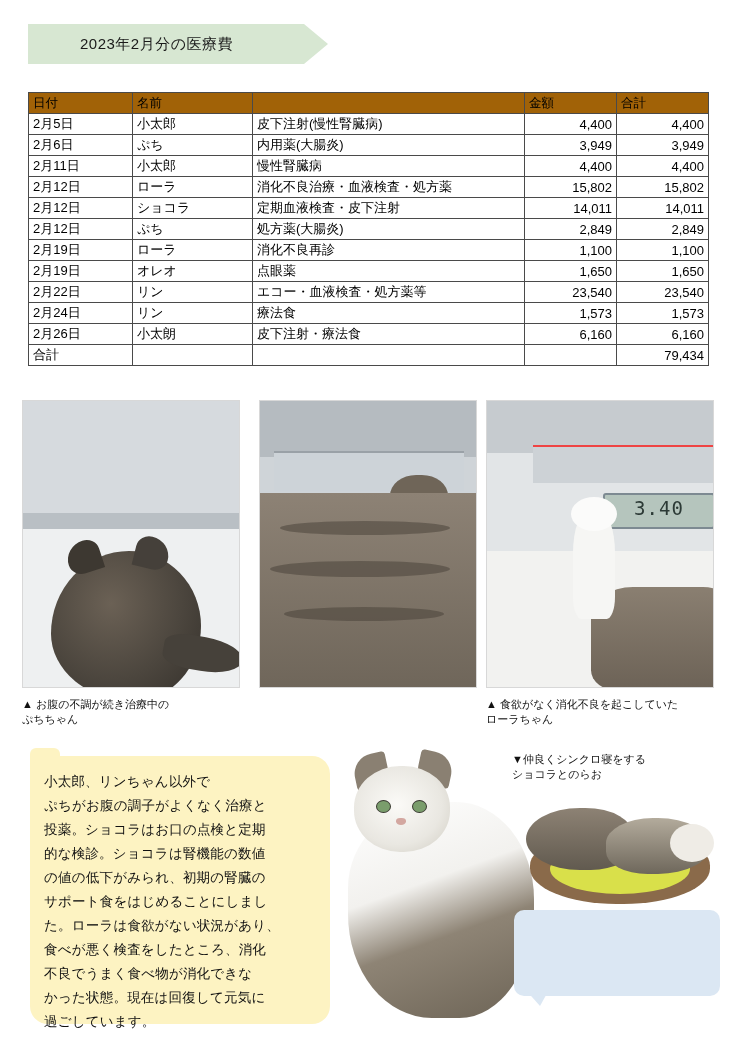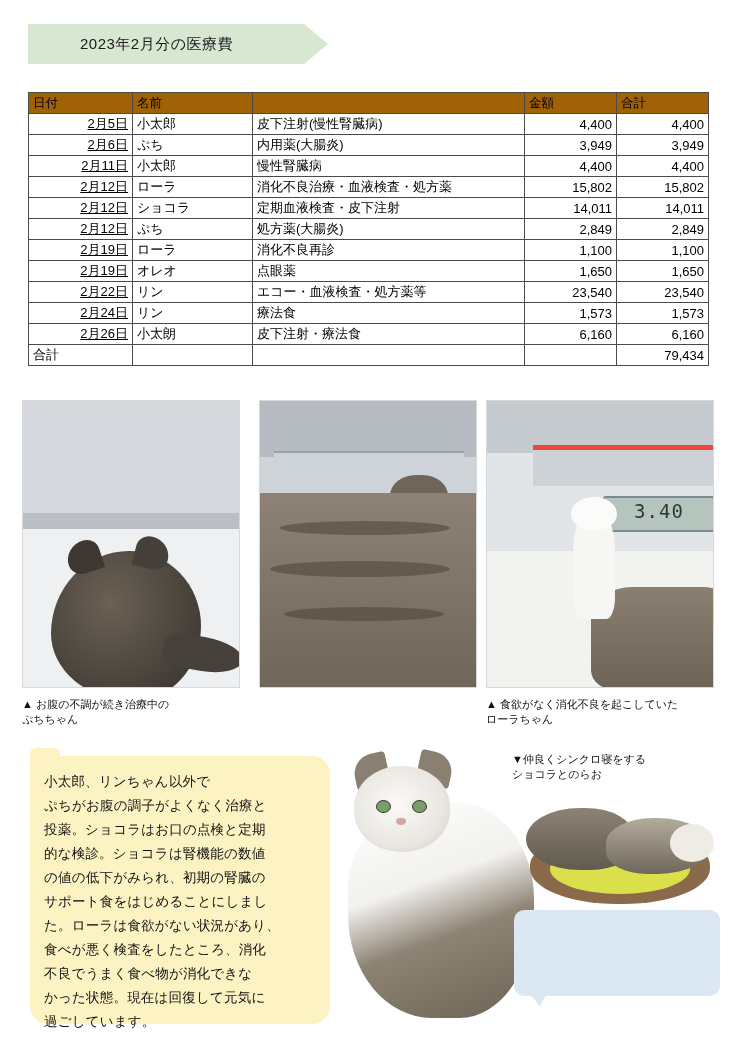--- a/index.html
+++ b/index.html
@@ -67,21 +67,21 @@
   table.expense thead th {
     background: #a16207;
     font-size: 12.5px;
     text-align: left;
   }
   .col-date { width: 104px; }
   .col-name { width: 120px; }
   .col-desc { width: 272px; }
   .col-amt  { width: 92px; }
   .col-tot  { width: 92px; }
-  td.date { text-align: right; padding-right: 6px; text-decoration: underline; }
+  td.date { padding-right: 6px; }
   td.num  { text-align: right; padding-right: 6px; }
   td.name { text-align: left; }
   td.desc { text-align: left; }
   tr.total-row td { background: #ffffff; }
   
   .photos {
     position: absolute;
     left: 22px;
     top: 400px;
     width: 692px;
@@ -128,21 +128,21 @@
   .ph2-top { position:absolute; left:0; top:0; width:100%; height:56px; background:#b5bbc0; }
   .ph2-scale { position:absolute; left:14px; top:50px; width:190px; height:38px; background:#cdd3d8; border-top:2px solid #9aa1a7; }
   .ph2-lcd { position:absolute; left:42px; top:52px; width:110px; height:34px; background:#b7c6bf; border:2px solid #7d8a92; border-radius:3px; }
   .ph2-digits { position:absolute; left:0; top:3px; width:110px; text-align:center; font-family:"DejaVu Sans Mono", monospace; font-size:19px; color:#2c3a36; letter-spacing:1px; }
   .ph2-body { position:absolute; left:0; top:92px; width:100%; height:196px; background: linear-gradient(180deg,#8d8275 0%, #6f665a 100%); }
   .ph2-stripe { position:absolute; background:#4b443a; opacity:.55; border-radius:50%; }
   .ph2-paw { position:absolute; left:130px; top:74px; width:58px; height:46px; background:#6f6558; border-radius:45% 45% 35% 35%; }
   
   .ph3-bg { position:absolute; inset:0; background:#e2e5e7; }
   .ph3-top { position:absolute; left:0; top:0; width:100%; height:52px; background:#c6cbcf; }
-  .ph3-scale { position:absolute; left:46px; top:44px; width:184px; height:36px; background:#cdd2d6; border-top:5px solid #ef4444; }
+  .ph3-scale { position:absolute; left:46px; top:44px; width:184px; height:36px; background:#cdd2d6; border-top:2px solid #ef4444; }
   .ph3-lcd { position:absolute; left:70px; top:46px; width:108px; height:32px; background:#b5c5bd; border:2px solid #7d8a92; border-radius:3px; }
   .ph3-digits { position:absolute; left:0; top:2px; width:108px; text-align:center; font-family:"DejaVu Sans Mono", monospace; font-size:19px; color:#2c3a36; letter-spacing:1px; }
   .ph3-bodywhite { position:absolute; left:0; top:150px; width:100%; height:140px; background:#f2f2f0; }
   .ph3-tabby { position:absolute; left:104px; top:186px; width:140px; height:104px; background: linear-gradient(180deg,#8a7f71,#6c6256); border-radius:30% 20% 10% 20%; }
   .ph3-leg { position:absolute; left:86px; top:108px; width:42px; height:110px; background:#f6f6f4; border-radius:40% 40% 20% 20%; }
   .ph3-paw { position:absolute; left:84px; top:96px; width:46px; height:34px; background:#fbfbfa; border-radius:50%; }
   
   .bubble-yellow {
     position: absolute;
     left: 30px;

